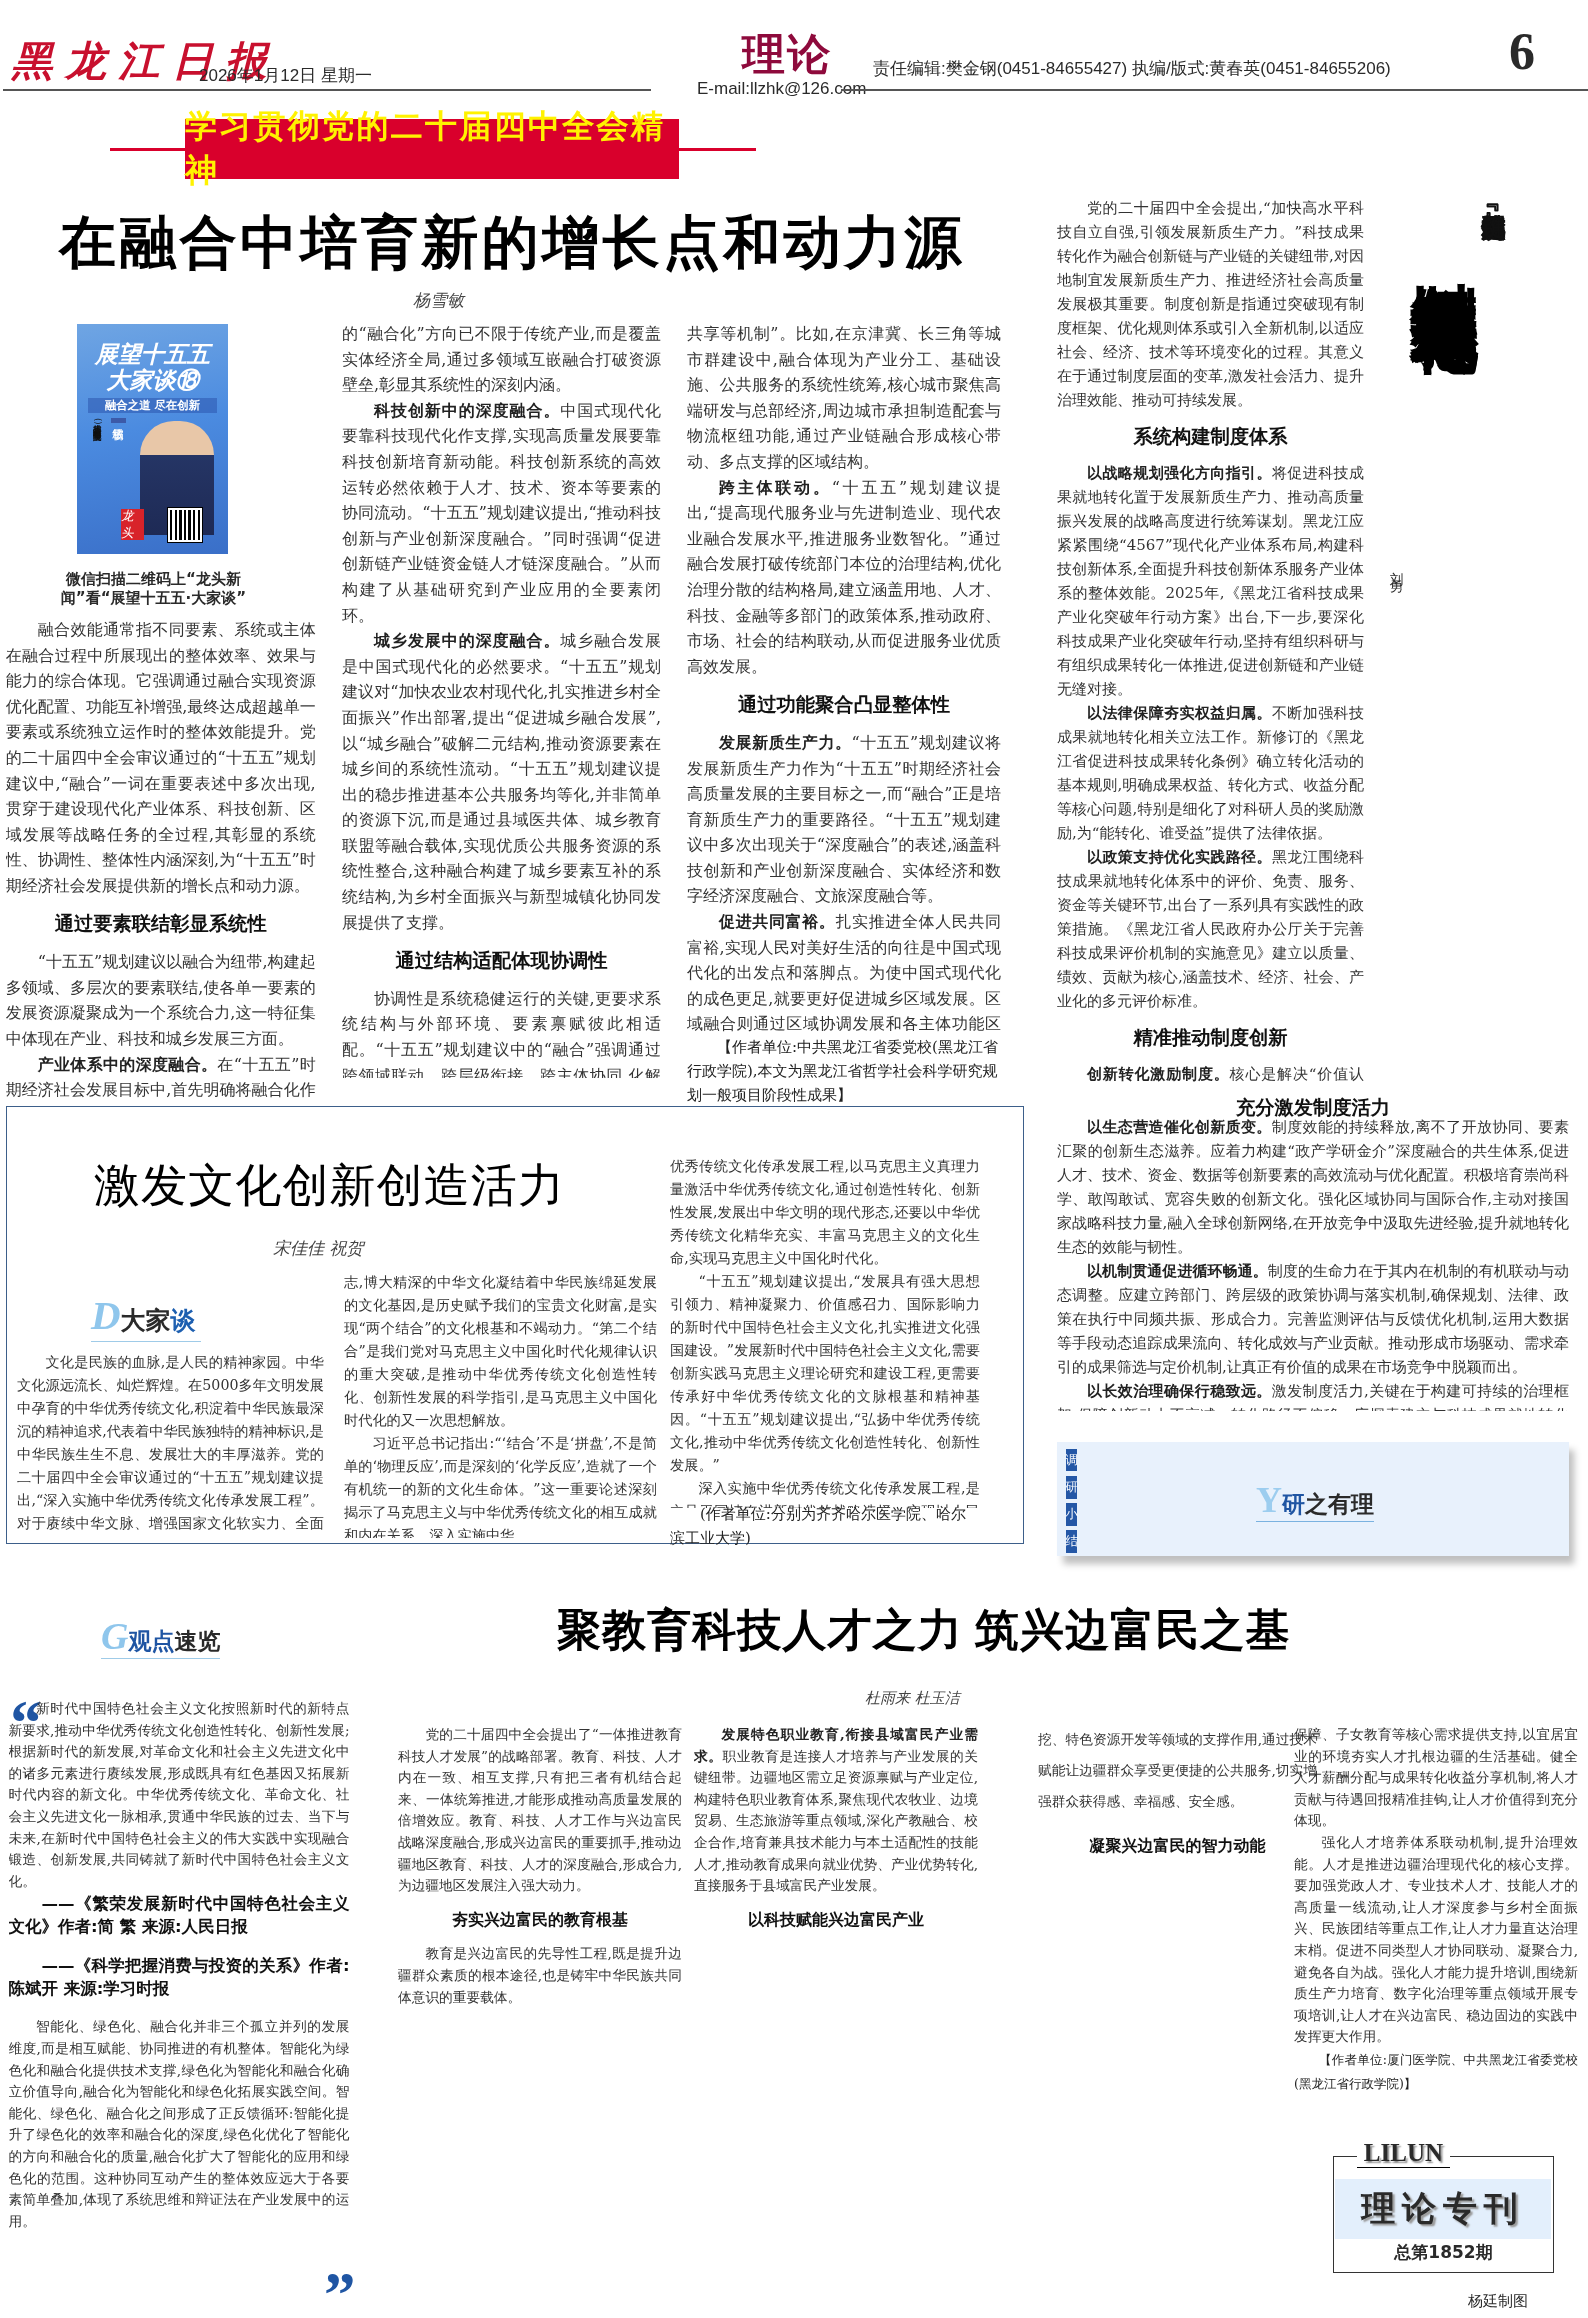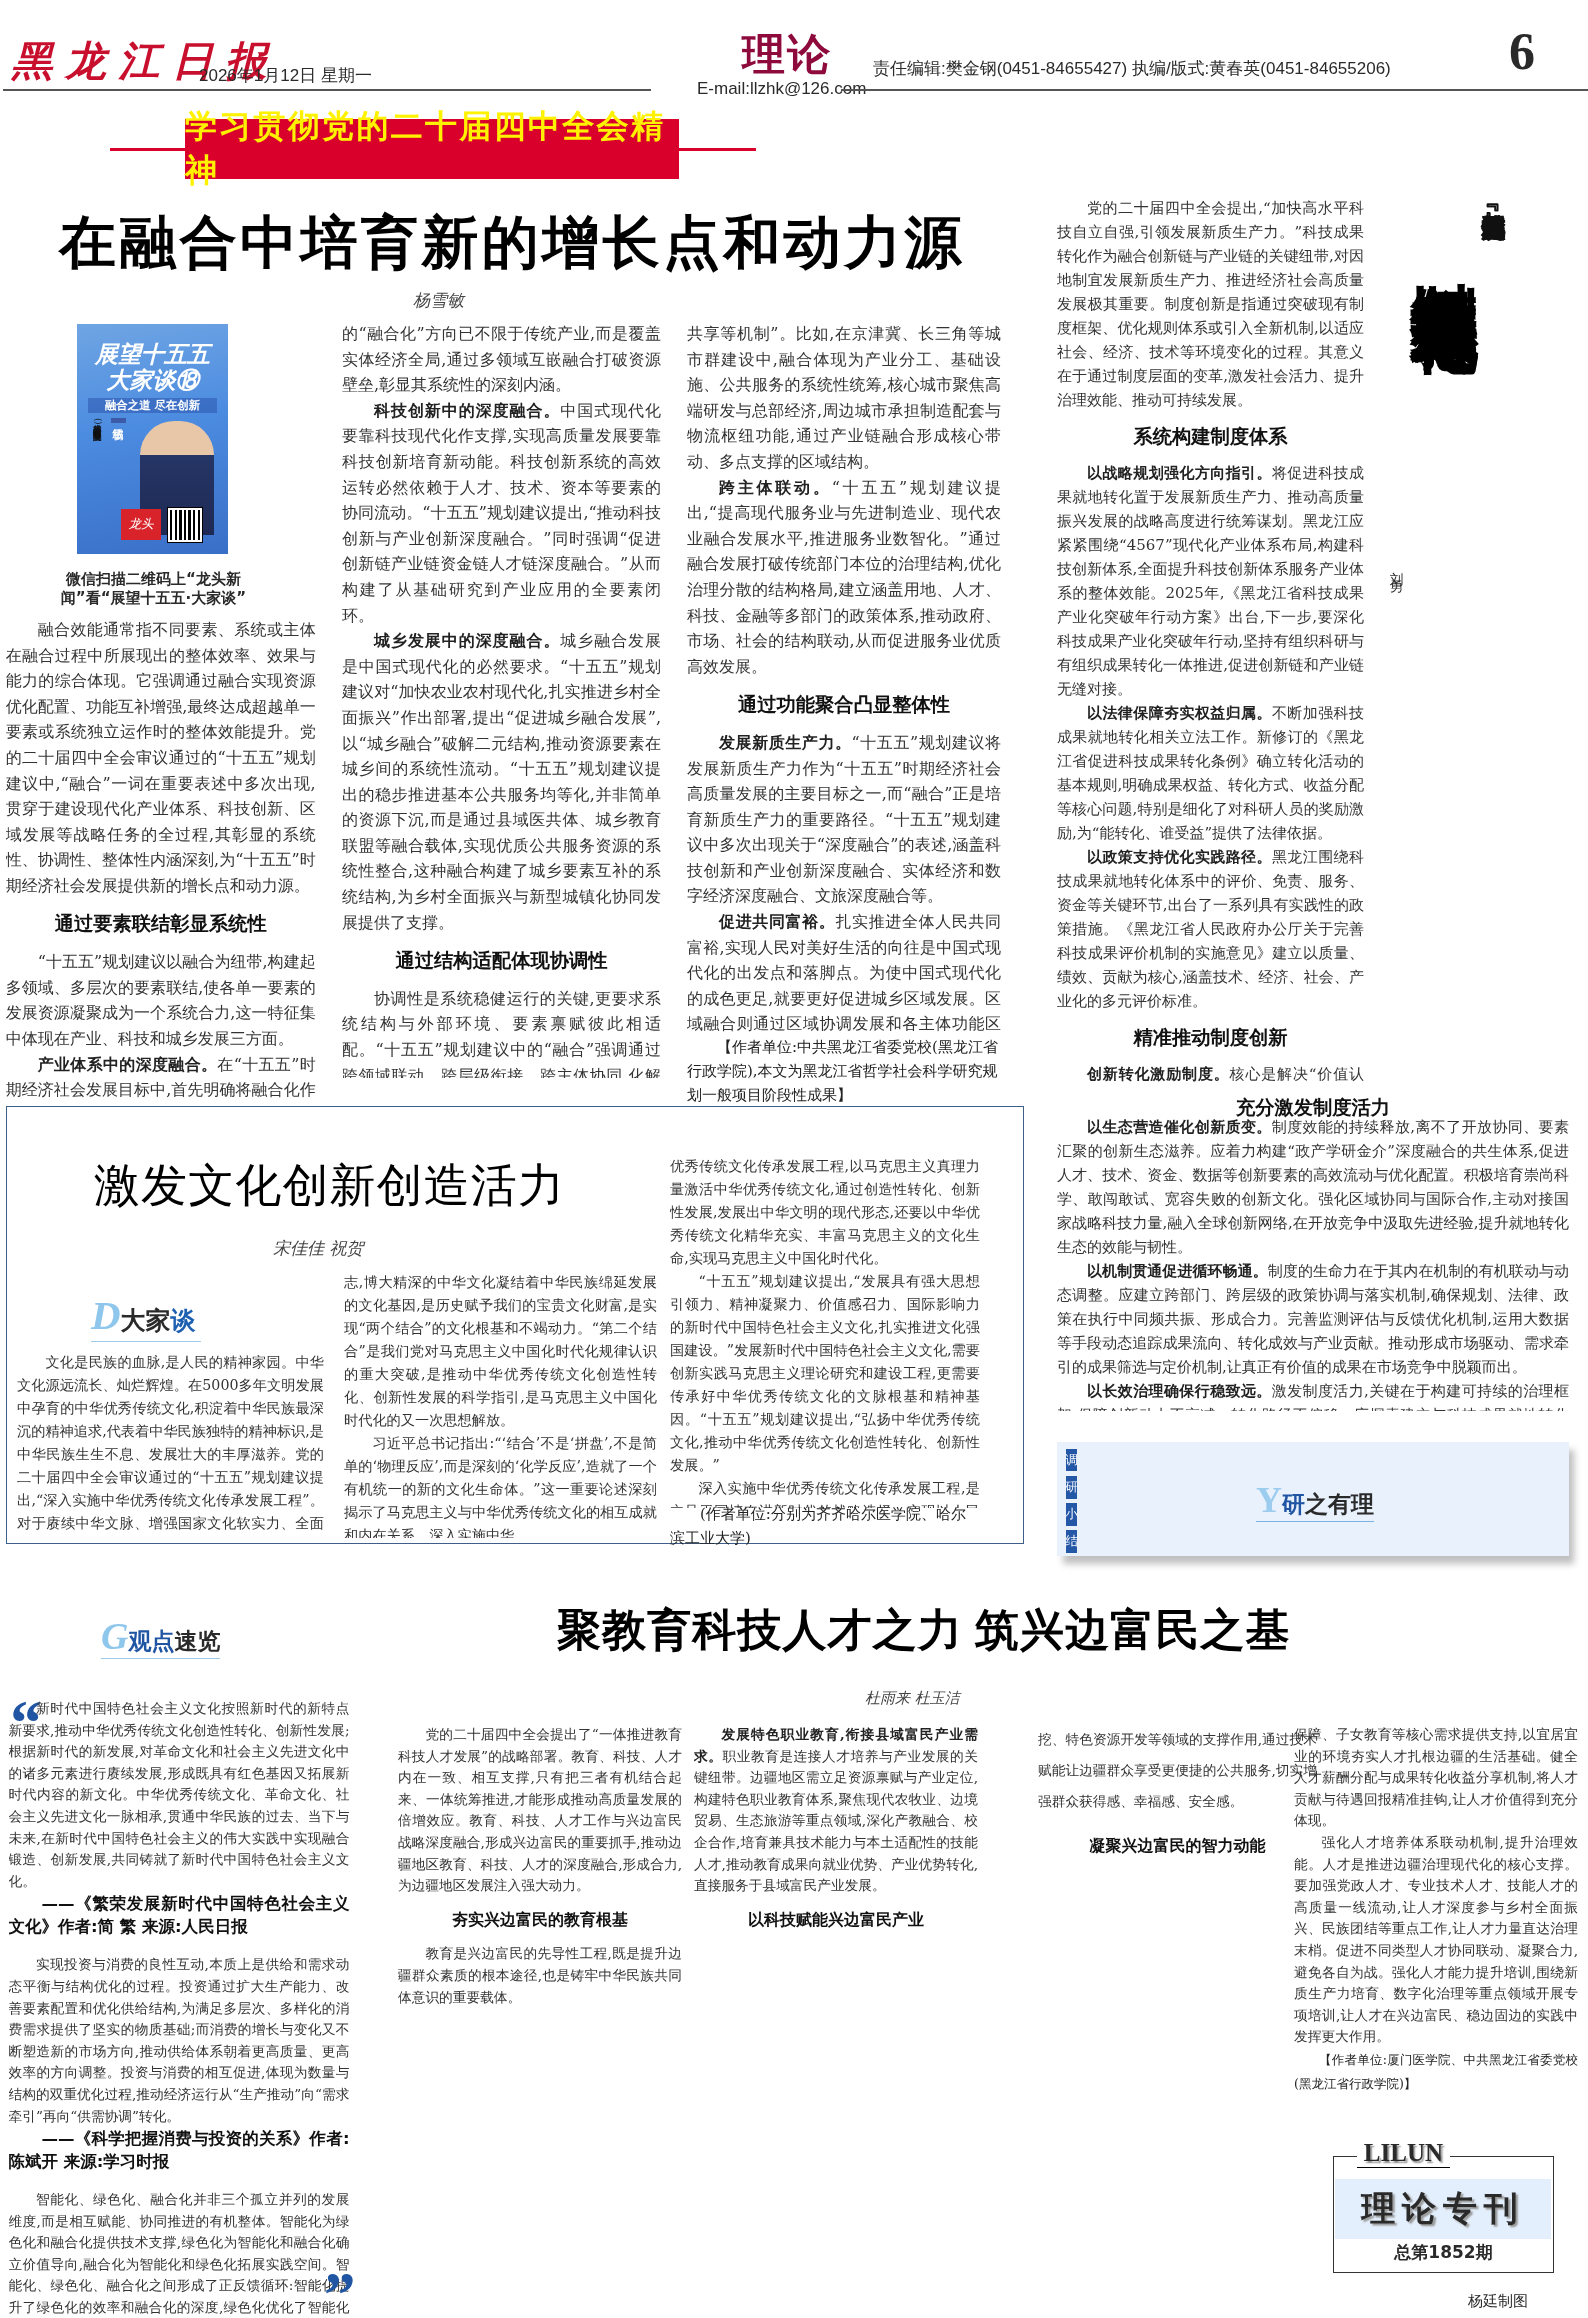--- a/index.html
+++ b/index.html
@@ -23,21 +23,21 @@
 .banner{left:493px;top:119px;width:370px;height:60px;background:#d9002c;color:#fff200;font-size:32px;font-weight:bold;display:flex;align-items:center;justify-content:center;font-family:"DejaVu Sans",sans-serif;letter-spacing:2.3px}
 .bline{height:2.8px;background:#d9002c;top:148px}
 
 .h1{left:0;width:1024px;top:205px;font-size:57px;font-weight:900;text-align:center;font-family:"DejaVu Sans",sans-serif;color:#000;letter-spacing:3.4px}
 .photo{left:77px;top:324px;width:151px;height:230px;background:linear-gradient(170deg,#6fa5e3 0%,#4b8be0 45%,#3a6fc8 100%);overflow:hidden}
 .photo .t1{position:absolute;left:0;right:0;top:17px;text-align:center;font-size:23px;color:#fff;font-weight:bold;font-style:italic;font-family:"DejaVu Sans",sans-serif;line-height:26px}
 .photo .t2{position:absolute;left:11.4px;right:11.4px;top:74px;text-align:center;font-size:11.4px;color:#fff;font-weight:bold;background:rgba(40,80,170,.5);font-family:"DejaVu Sans",sans-serif}
 .photo .person{position:absolute;left:63px;top:97px;width:74px;height:114px;background:linear-gradient(#e8c7a8 0,#e8c7a8 30%,#253565 30%,#1e2a55 100%);border-radius:34px 34px 0 0}
 .photo .name{position:absolute;left:34px;top:94px;width:15px;background:#3c5aa8;color:#fff;font-size:11.4px;writing-mode:vertical-rl;padding:2.3px 1.1px}
 .photo .aff{position:absolute;left:14.2px;top:94px;font-size:8.5px;color:#111;writing-mode:vertical-rl;line-height:12.5px;font-family:"DejaVu Sans",sans-serif}
-.photo .logo{position:absolute;left:44px;top:185px;width:40px;height:31px;background:#d8232a;color:#fff;font-size:12.5px;display:flex;align-items:center;justify-content:center;font-style:italic}
+.photo .logo{position:absolute;left:44px;top:185px;width:23px;height:31px;background:#d8232a;color:#fff;font-size:12.5px;display:flex;align-items:center;justify-content:center;font-style:italic}
 .photo .qr{position:absolute;left:91px;top:184px;width:34px;height:34px;background:repeating-linear-gradient(90deg,#000 0 2.3px,#fff 2.3px 4.6px),#fff;border:2.3px solid #fff;outline:0.6px solid #000}
 .cap{left:57px;width:193px;top:569px;font-size:15px;line-height:19.3px;text-align:center;font-weight:bold;font-family:"DejaVu Sans",sans-serif}
 
 .vtitle{left:1408px;top:273px;writing-mode:vertical-rl;font-size:67px;font-weight:900;font-family:"DejaVu Sans",sans-serif;color:#000;line-height:74px;letter-spacing:2.3px}
 .vsub{left:1479px;top:196px;writing-mode:vertical-rl;font-size:24px;font-weight:bold;font-family:"DejaVu Sans",sans-serif;color:#111;line-height:28.4px}
 .vby{left:1388px;top:560px;writing-mode:vertical-rl;font-size:13.7px;letter-spacing:9px}
 
 .box2{left:5.7px;top:1106px;width:1018px;height:438px;border:1.7px solid #3d5f8a}
 .h2{left:94px;top:1155px;font-size:46px;font-family:"DejaVu Sans",sans-serif;color:#000;letter-spacing:1.1px}
 .by2{left:273px;top:1237px}
@@ -183,21 +183,20 @@
 <div class="abs note" style="left:670px;top:1502px;width:310px;text-indent:2em">(作者单位:分别为齐齐哈尔医学院、哈尔滨工业大学)</div>
 
 <div class="abs gd">
   <span class="g">G</span><span class="gdk">观点</span><span>速览</span>
 </div>
 <div class="abs qopen">“</div>
 <div class="col txt" style="left:8.5px;top:1698px;width:341px;height:617px;font-size:13.7px;line-height:21.6px">
   <p>新时代中国特色社会主义文化按照新时代的新特点新要求,推动中华优秀传统文化创造性转化、创新性发展;根据新时代的新发展,对革命文化和社会主义先进文化中的诸多元素进行赓续发展,形成既具有红色基因又拓展新时代内容的新文化。中华优秀传统文化、革命文化、社会主义先进文化一脉相承,贯通中华民族的过去、当下与未来,在新时代中国特色社会主义的伟大实践中实现融合锻造、创新发展,共同铸就了新时代中国特色社会主义文化。</p>
   <div class="src">——《繁荣发展新时代中国特色社会主义文化》作者:简 繁 来源:人民日报</div>
   <div style="height:16px"></div>
-  <p>实现投资与消费的良性互动,本质上是供给和需求动态平衡与结构优化的过程。投资通过扩大生产能力、改善要素配置和优化供给结构,为满足多层次、多样化的消费需求提供了坚实的物质基础;而消费的增长与变化又不断塑造新的市场方向,推动供给体系朝着更高质量、更高效率的方向调整。投资与消费的相互促进,体现为数量与结构的双重优化过程,推动经济运行从“生产推动”向“需求牵引”再向“供需协调”转化。</p>
   <div class="src">——《科学把握消费与投资的关系》作者:陈斌开 来源:学习时报</div>
   <div style="height:16px"></div>
   <p>智能化、绿色化、融合化并非三个孤立并列的发展维度,而是相互赋能、协同推进的有机整体。智能化为绿色化和融合化提供技术支撑,绿色化为智能化和融合化确立价值导向,融合化为智能化和绿色化拓展实践空间。智能化、绿色化、融合化之间形成了正反馈循环:智能化提升了绿色化的效率和融合化的深度,绿色化优化了智能化的方向和融合化的质量,融合化扩大了智能化的应用和绿色化的范围。这种协同互动产生的整体效应远大于各要素简单叠加,体现了系统思维和辩证法在产业发展中的运用。</p>
 
 </div>
 <div class="abs qclose">”</div>
 
 <div class="abs h3">聚教育科技人才之力 筑兴边富民之基</div>
 <div class="abs by by3">杜雨来 杜玉洁</div>
 

